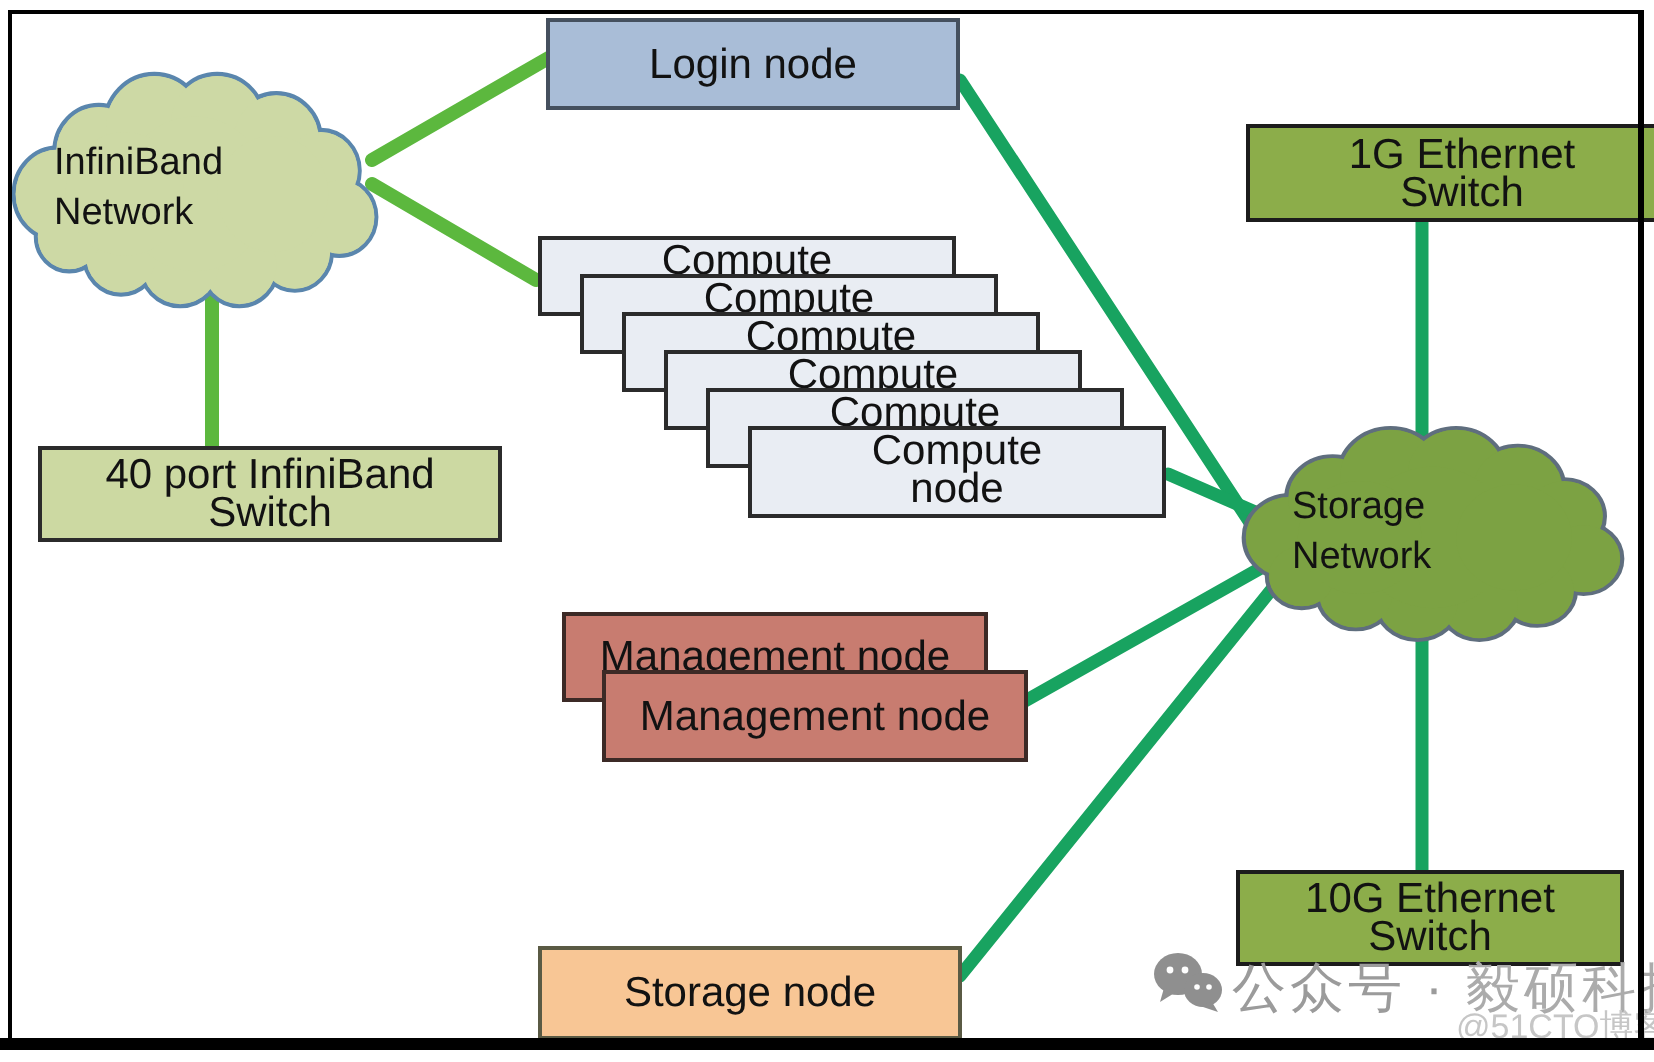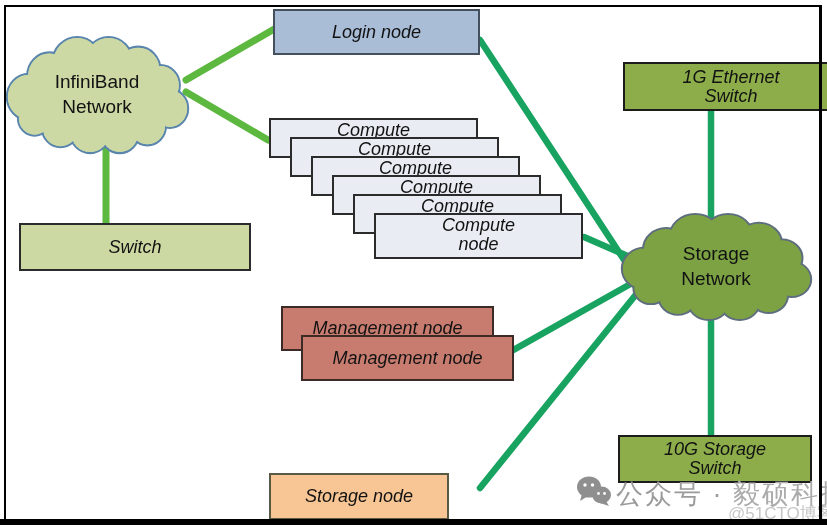--- a/index.html
+++ b/index.html
@@ -14,32 +14,32 @@
     border:2px solid #000;border-right-width:3px;border-bottom:none;
     pointer-events:none;
   }
   #bottom-bar{
     position:absolute;left:0;top:519px;width:827px;height:6px;background:#000;
   }
   svg.layer{position:absolute;left:0;top:0;}
   .node{
     position:absolute;box-sizing:border-box;
     display:flex;flex-direction:column;align-items:center;justify-content:center;
-    font-size:18px;line-height:19px;text-align:center;color:#121212;font-style:italic;
+    font-size:21px;line-height:19px;text-align:center;color:#121212;
   }
   .node span{display:block;}
   .top-align{justify-content:flex-start;padding-top:1px;}
   .login{background:#a9bdd7;border:2px solid #45505e;}
   .compute{background:#e9edf3;border:2px solid #2b2b2b;}
   .ibswitch{background:#ccd9a2;border:2px solid #2b2b2b;}
   .mgmt{background:#c87c70;border:2px solid #3c2a26;margin-left:12px;}
   .storage{background:#f8c695;border:2px solid #5a5a44;}
   .ethswitch{background:#8cad4a;border:2px solid #1c1c1c;}
   .cloud-label{
-    position:absolute;text-align:center;font-size:19px;line-height:25px;color:#121212;
+    position:absolute;text-align:left;font-size:19px;line-height:25px;color:#121212;
   }
   #watermark{
     position:absolute;left:576px;top:474px;width:250px;height:50px;
   }
   #wm-text{
     position:absolute;left:40px;top:2px;font-size:27px;letter-spacing:2px;
     color:#9b9b9b;white-space:nowrap;
   }
   #wm-text .brand{color:#ababab;}
   #wm-site{
@@ -167,41 +167,42 @@
 <div class="node compute top-align" style="left:353px;top:194px;width:209px;height:40px;">
   <span>Compute</span>
   <span>node</span>
 </div>
 <div class="node compute top-align" style="left:374px;top:213px;width:209px;height:46px;">
   <span>Compute</span>
   <span>node</span>
 </div>
 
 <div class="node ibswitch" style="left:19px;top:223px;width:232px;height:48px;">
+  <span>40 port InfiniBand</span>
   <span>Switch</span>
 </div>
 
 <div class="node mgmt" style="left:269px;top:306px;width:213px;height:45px;">
   <span>Management node</span>
 </div>
 <div class="node mgmt" style="left:289px;top:335px;width:213px;height:46px;">
   <span>Management node</span>
 </div>
 
-<div class="node storage" style="left:269px;top:473px;width:180px;height:47px;">
+<div class="node storage" style="left:269px;top:473px;width:212px;height:47px;">
   <span>Storage node</span>
 </div>
 
 <div class="node ethswitch" style="left:623px;top:62px;width:216px;height:49px;">
   <span>1G Ethernet</span>
   <span>Switch</span>
 </div>
 
 <div class="node ethswitch" style="left:618px;top:435px;width:194px;height:48px;">
-  <span>10G Storage</span>
+  <span>10G Ethernet</span>
   <span>Switch</span>
 </div>
 
 <div id="watermark">
   <svg width="36" height="34" viewBox="0 0 36 34">
     <g fill="#8f8f8f">
       <ellipse cx="13" cy="13" rx="12" ry="10.5"></ellipse>
       <path d="M6 20 L4 27 L12 22 Z"></path>
       <ellipse cx="25.5" cy="21" rx="9.5" ry="8.5"></ellipse>
       <path d="M30 27 L33 32 L24 29 Z"></path>

